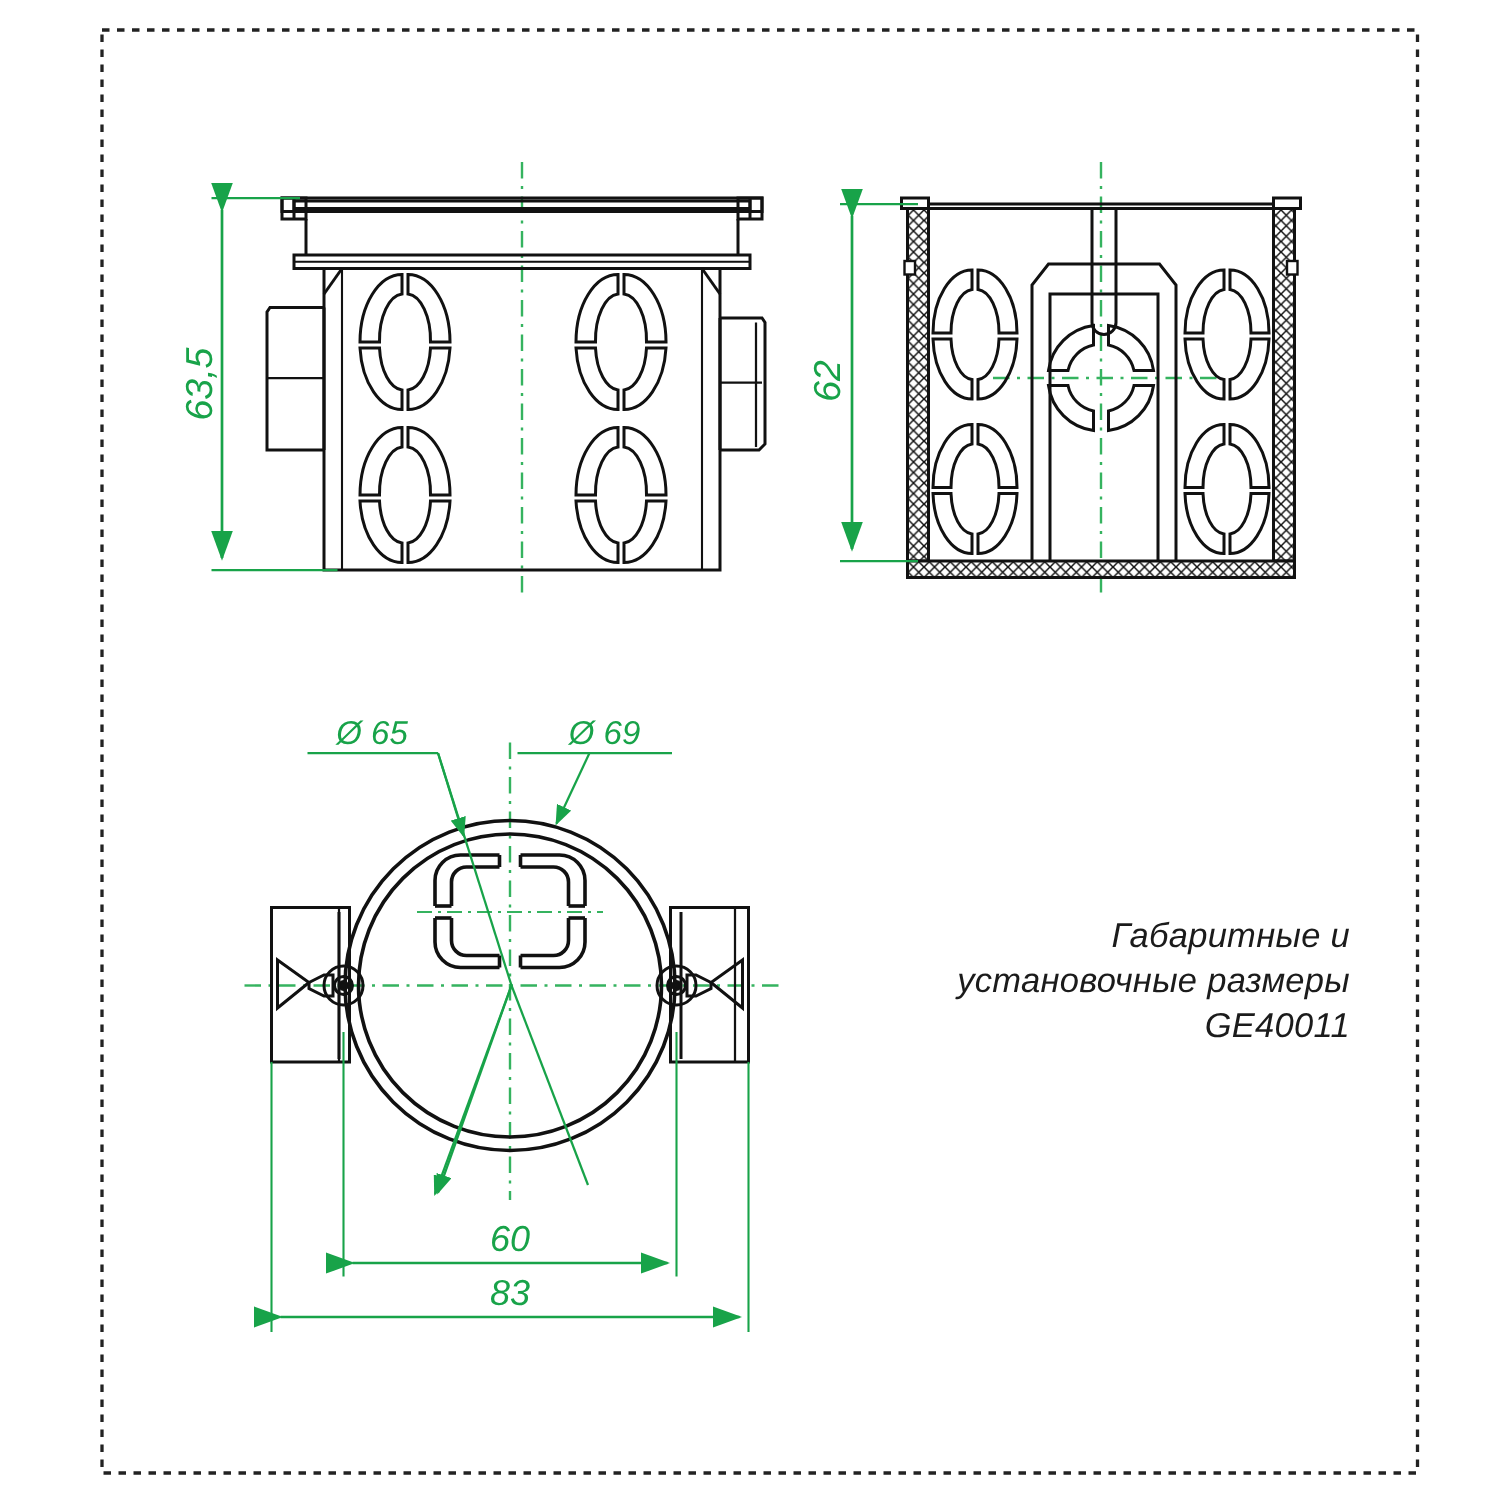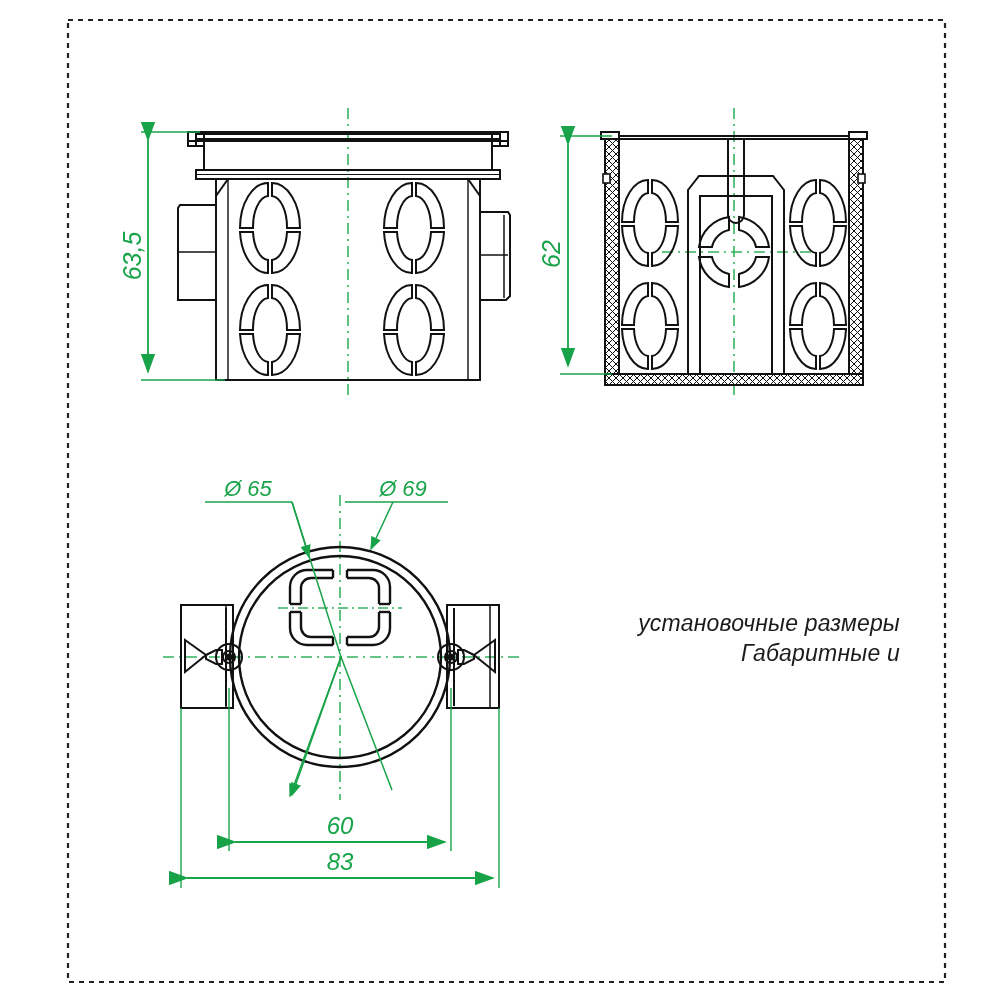--- a/index.html
+++ b/index.html
@@ -291,17 +291,18 @@
         <line x1="181" y1="708" x2="181" y2="888" stroke="#18a349" stroke-width="1.4"></line>
         <line x1="499" y1="708" x2="499" y2="888" stroke="#18a349" stroke-width="1.4"></line>
         <line x1="187" y1="878" x2="493" y2="878" stroke="#18a349" stroke-width="1.8" marker-start="url(#arrG)" marker-end="url(#arrG)"></line>
         <text x="340" y="870" fill="#18a349" font-family="Liberation Sans, sans-serif" font-size="24" font-style="italic" text-anchor="middle">83</text>
       </g>
     </g>
 
   </svg>
 
   <div class="title-block">
+    <div>Габаритные и</div>
     <div>установочные размеры</div>
-    <div>Габаритные и</div>
+    <div>GE40011</div>
   </div>
 
 </div>
 
 </body></html>

